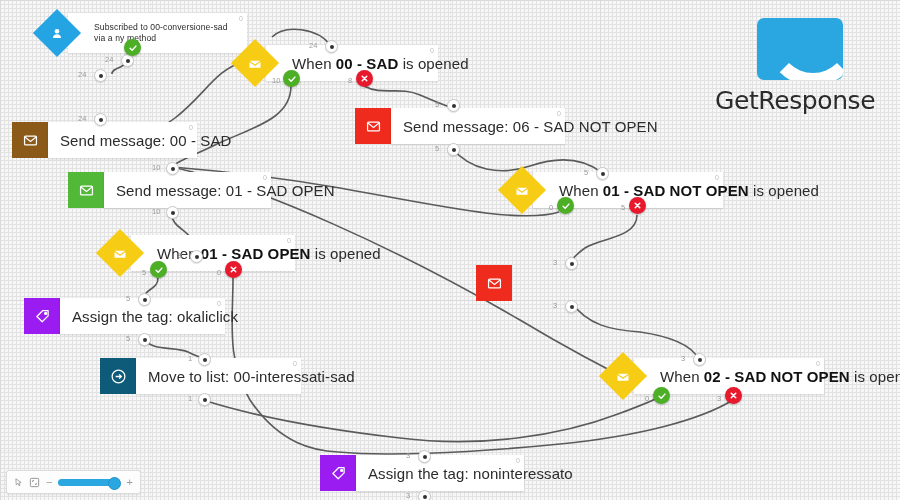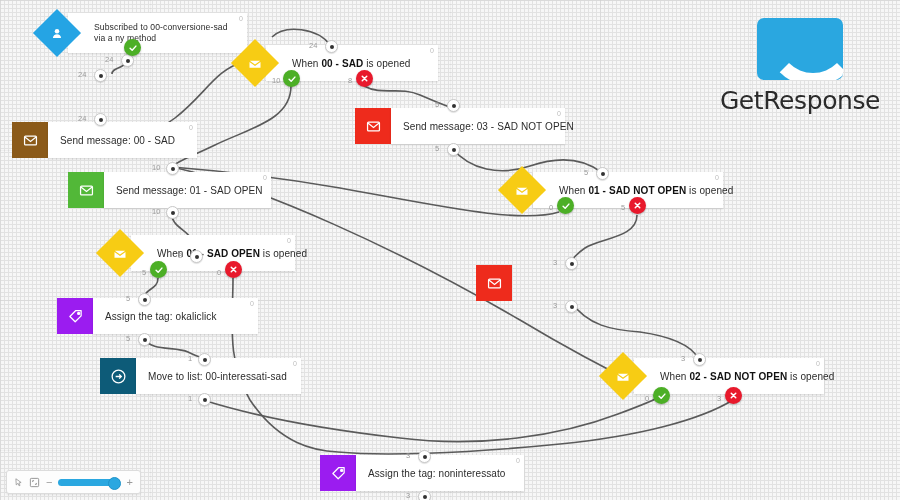--- a/index.html
+++ b/index.html
@@ -33,21 +33,21 @@
   .node{position:absolute;display:flex;align-items:stretch;}
   .node .card{
     background:#fff;
     box-shadow:0 1px 2px rgba(0,0,0,.13);
     display:flex;align-items:center;
     height:36px;
     min-width:120px;
     position:relative;
   }
   .node .card .label{
-    font-size:10px;color:#2b2b2b;padding:0 10px 0 12px;white-space:nowrap;
+    font-size:15px;color:#2b2b2b;padding:0 10px 0 12px;white-space:nowrap;
     letter-spacing:.1px;
   }
   .node .card .label b{font-weight:bold;color:#111;}
   .node .card .corner-num{
     position:absolute;right:4px;top:2px;font-size:7px;color:#bdbdbd;
   }
   .icon-box{
     width:36px;height:36px;flex:0 0 36px;
     display:flex;align-items:center;justify-content:center;
   }
@@ -83,21 +83,21 @@
     color:#fff;font-size:9px;font-weight:bold;
     box-shadow:0 1px 2px rgba(0,0,0,.25);
     z-index:5;
   }
   .badge.ok{background:#4caf26;}
   .badge.no{background:#e8192c;}
   .badge svg{display:block;}
   .badge-num{position:absolute;font-size:7.5px;color:#9a9a9a;z-index:5;}
 
   
-  #logo{position:absolute;left:715px;top:18px;width:170px;text-align:center;}
+  #logo{position:absolute;left:715px;top:18px;width:170px;text-align:left;}
   #logo .mark{
     width:86px;height:62px;border-radius:7px;background:#2aa7e0;
     margin:0 auto;position:relative;overflow:hidden;
   }
   #logo .mark .smile{
     position:absolute;left:9px;top:-26px;width:68px;height:68px;
     border-radius:50%;
     border:13px solid #fff;
     border-top-color:transparent;border-left-color:transparent;border-right-color:transparent;
     transform:rotate(0deg);
@@ -241,21 +241,21 @@
   <div class="node" style="left:355px;top:108px;">
     <div class="icon-box" style="background:#ee2b1c;">
       <span>
         <svg width="15" height="15" viewBox="0 0 24 24" fill="none" stroke="#fff" stroke-width="2">
             <rect x="2.5" y="5" width="19" height="14" rx="1.5"></rect>
             <path d="M3 6.5l9 7 9-7"></path>
           </svg>
       </span>
     </div>
     <div class="card" style="width:174px;">
-      <span class="label">Send message: 03 - SAD NOT OPEN</span>
+      <span class="label">Send message: 06 - SAD NOT OPEN</span>
       <span class="corner-num">0</span>
     </div>
   </div>
   <div class="port" style="left:447px;top:99px;"></div>
   <div class="port-num" style="left:435px;top:100px;">5</div>
   <div class="port" style="left:447px;top:143px;"></div>
   <div class="port-num" style="left:435px;top:144px;">5</div>
 
   <div class="node" style="left:68px;top:172px;">
     <div class="icon-box" style="background:#52b838;">
@@ -342,21 +342,21 @@
             <path d="M3 6.5l9 7 9-7"></path>
           </svg>
       </span>
     </div>
   </div>
   <div class="port" style="left:565px;top:257px;"></div>
   <div class="port-num" style="left:553px;top:258px;">3</div>
   <div class="port" style="left:565px;top:300px;"></div>
   <div class="port-num" style="left:553px;top:301px;">3</div>
 
-  <div class="node" style="left:57px;top:298px;">
+  <div class="node" style="left:24px;top:298px;">
     <div class="icon-box" style="background:#9b1cf0;">
       <span>
         <svg width="15" height="15" viewBox="0 0 24 24" fill="none" stroke="#fff" stroke-width="2" stroke-linejoin="round">
             <path d="M12.5 2.5H21v8.5l-9.5 9.5-8.5-8.5z"></path>
             <circle cx="17" cy="7" r="1.6" fill="#fff"></circle>
           </svg>
       </span>
     </div>
     <div class="card" style="width:165px;">
       <span class="label">Assign the tag: okaliclick</span>

